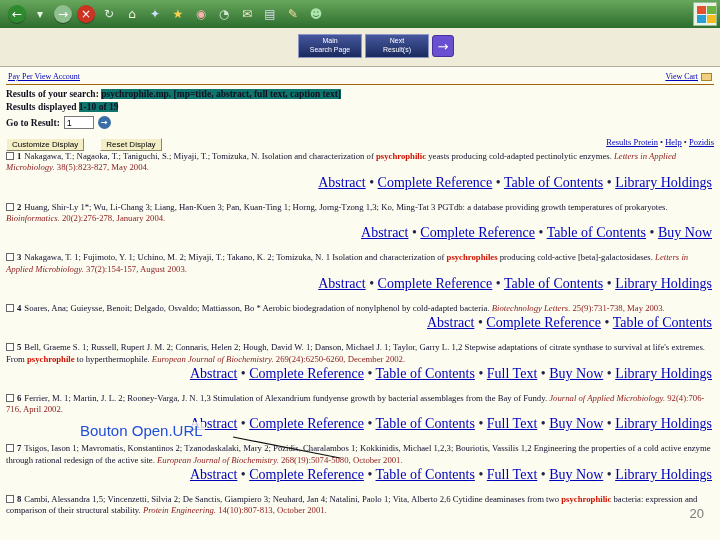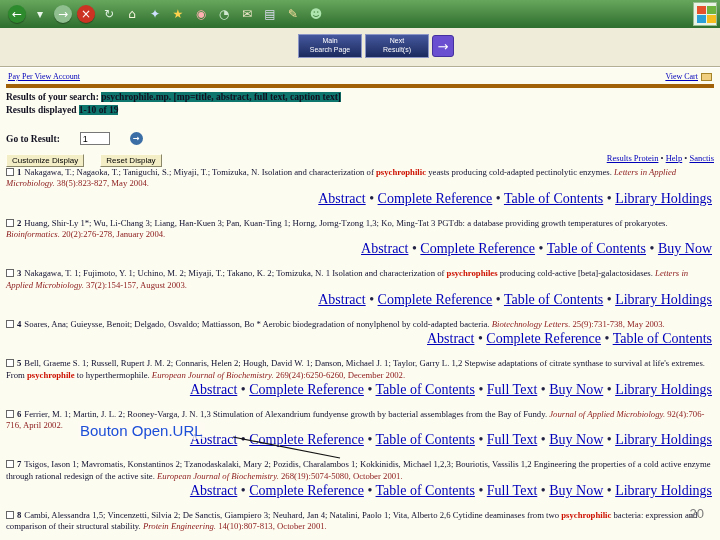--- a/index.html
+++ b/index.html
@@ -27,27 +27,27 @@
     flex-direction:column; align-items:center; justify-content:center; cursor:pointer; }
   .arrowbtn { width:22px; height:22px; background:#6a4fd0; border:1px solid #44309e; border-radius:3px;
     color:#fff; display:flex; align-items:center; justify-content:center; font-size:13px;
     font-family:"DejaVu Sans", sans-serif; cursor:pointer; }
 
   
   .content { position:absolute; top:68px; left:0; width:720px; height:472px; background:#fdfcf1;
     padding:2px 6px 0 6px; overflow:hidden; }
   a { color:#0000bb; text-decoration:underline; cursor:pointer; }
   .row1 { display:flex; justify-content:space-between; align-items:center; font-size:8px;
-    border-bottom:4px solid #a16207; padding:2px 2px 3px 2px; }
+    border-bottom:1px solid #a16207; padding:2px 2px 3px 2px; }
   .cartwrap { display:inline-flex; align-items:center; gap:3px; }
   .cart-icon { display:inline-block; width:11px; height:8px; background:#f0d080; border:1px solid #a6842a; }
   .searchline { font-size:9.5px; font-weight:bold; margin-top:4px; color:#101020; }
   .hl { background:#0f766e; }
   .displayed { font-size:9.5px; font-weight:bold; margin-top:3px; color:#101020; }
-  .gotorow { margin-top:17px; display:flex; align-items:center; gap:20px; font-size:9.5px; font-weight:bold; color:#101020; }
+  .gotorow { margin-top:4px; display:flex; align-items:center; gap:4px; font-size:9.5px; font-weight:bold; color:#101020; }
   .goto-input { width:30px; height:13px; font-size:9px; font-family:"Liberation Sans", sans-serif;
     border:1px solid #777; background:#fff; padding:0 2px; }
   .gobtn { width:13px; height:13px; border-radius:50%; background:#3a6ea5; color:#fff; font-size:8px;
     display:inline-flex; align-items:center; justify-content:center; font-family:"DejaVu Sans", sans-serif; cursor:pointer; }
   .ctrlrow { display:flex; justify-content:space-between; align-items:center; margin-top:4px; }
   .btn { font-family:"Liberation Sans", sans-serif; font-size:8px; background:#f4eec6; color:#000;
     border:1px solid #8a8668; border-top-color:#fffdf0; border-left-color:#fffdf0; padding:1px 5px;
     margin-right:12px; cursor:pointer; }
   .mgr { font-size:8.5px; }
   .bullet { color:#222244; text-decoration:none; }
@@ -134,21 +134,21 @@
     <span>Go to Result:</span>
     <input class="goto-input" value="1" style="">
     <span class="gobtn">→</span>
   </div>
 
   <div class="ctrlrow">
     <span>
       <button class="btn">Customize Display</button>
       <button class="btn">Reset Display</button>
     </span>
-    <span class="mgr"><a>Results Protein</a><span class="bullet"> • </span><a>Help</a><span class="bullet"> • </span><a>Sanctis</a></span>
+    <span class="mgr"><a>Results Protein</a><span class="bullet"> • </span><a>Help</a><span class="bullet"> • </span><a>Pozidis</a></span>
   </div>
 
   <div class="results">
       <div class="result">
     <div class="citation">
       <span class="checkbox"></span><span class="rnum">1</span><span class="cit-pre">Nakagawa, T.; Nagaoka, T.; Taniguchi, S.; Miyaji, T.; Tomizuka, N. Isolation and characterization of </span><span class="cit-term">psychrophilic</span><span class="cit-pre"> yeasts producing cold-adapted pectinolytic enzymes. </span><span class="cit-journal">Letters in Applied Microbiology.</span><span class="cit-tail"> 38(5):823-827, May 2004.</span>
     </div>
     <div class="links"><a>Abstract</a><span class="bullet"> • </span><a>Complete Reference</a><span class="bullet"> • </span><a>Table of Contents</a><span class="bullet"> • </span><a>Library Holdings</a></div>
   </div>
       <div class="result">

